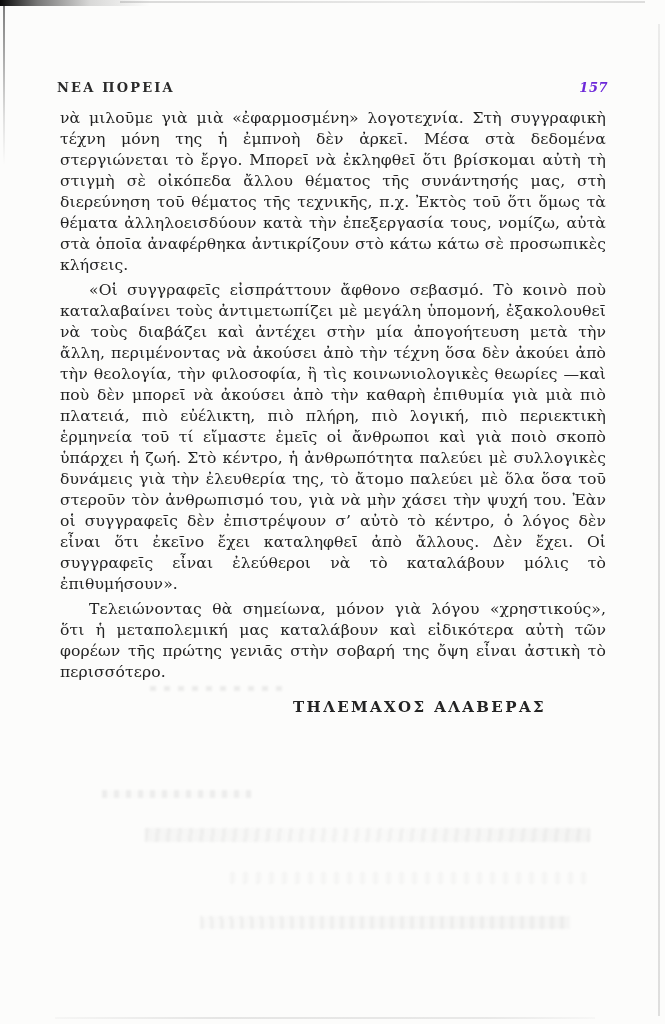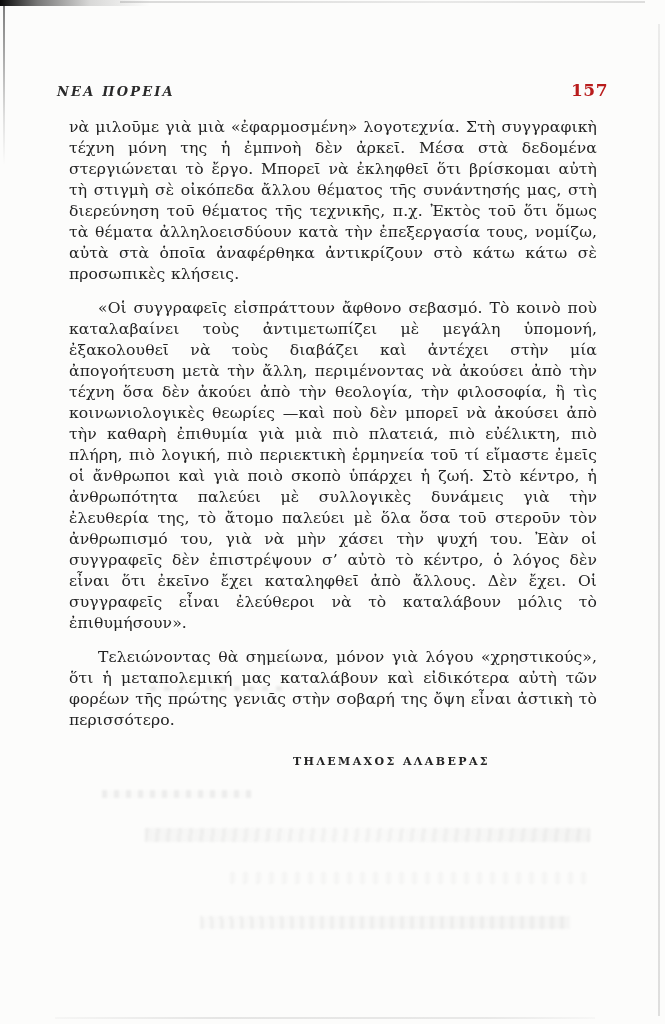--- a/index.html
+++ b/index.html
@@ -55,51 +55,51 @@
     right: 57px;
     display: flex;
     justify-content: space-between;
     align-items: baseline;
   }
   .journal-title {
     font-size: 13px;
     font-weight: 700;
     letter-spacing: 2.2px;
     color: #2a2a2a;
-    font-style: italic;
   }
   .page-number {
-    font-size: 17px;
+    font-size: 13px;
     font-weight: 600;
     letter-spacing: 0.5px;
-    color: #b91c1c;
+    color: #6d28d9;
+    font-style: italic;
   }
   .body-text {
     position: absolute;
     top: 104px;
     left: 56px;
     width: 554px;
   }
   .body-text p {
-    margin: 13px;
+    margin: 4px;
     font-size: 15.6px;
     line-height: 21px;
     text-align: justify;
     letter-spacing: 0.1px;
     word-spacing: 0.5px;
     hyphens: auto;
     -webkit-hyphens: auto;
   }
   .body-text p.indent {
     text-indent: 29px;
   }
   .signature {
-    margin-top: 24px;
+    margin-top: 15px;
     margin-left: 237px;
-    font-size: 11px;
+    font-size: 15px;
     font-weight: 600;
     letter-spacing: 2.4px;
     color: #242424;
     white-space: nowrap;
   }
   
   .smudge {
     position: absolute;
     filter: blur(1.2px);
     pointer-events: none;

